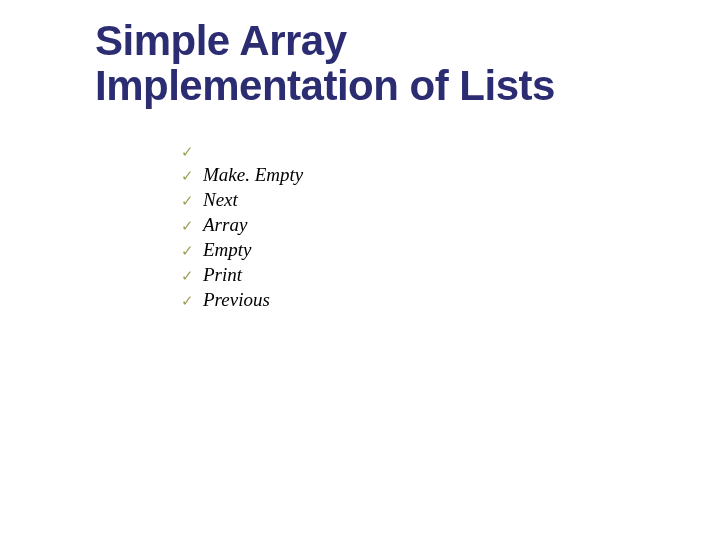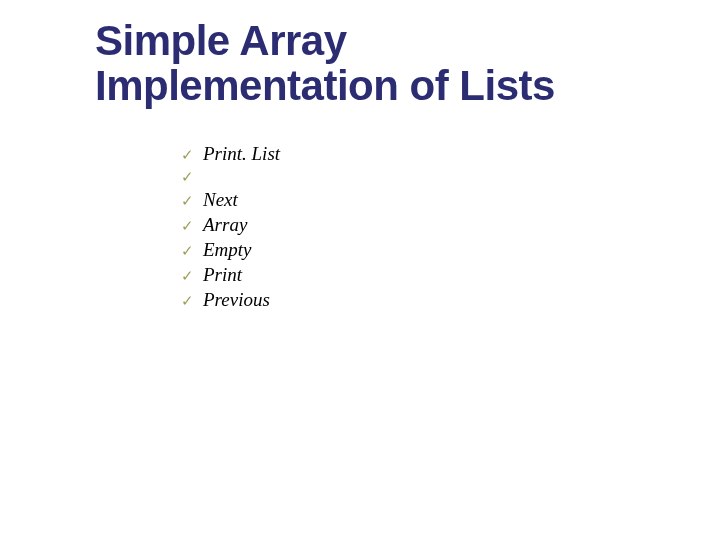--- a/index.html
+++ b/index.html
@@ -78,24 +78,24 @@
 <body>
 
 <div class="slide">
 
   <h1 class="title">Simple Array Implementation of Lists</h1>
 
 
   <div class="list">
     <div class="item">
       <span class="check">✓</span>
-      <span class="fn">Print. List</span>
     </div>
     <div class="item">
       <span class="check">✓</span>
+      <span class="fn">Make. Empty</span>
     </div>
     <div class="item">
       <span class="check">✓</span>
       <span class="fn">Next</span>
     </div>
     <div class="item">
       <span class="check">✓</span>
       <span class="fn">Array</span>
     </div>
     <div class="item">

